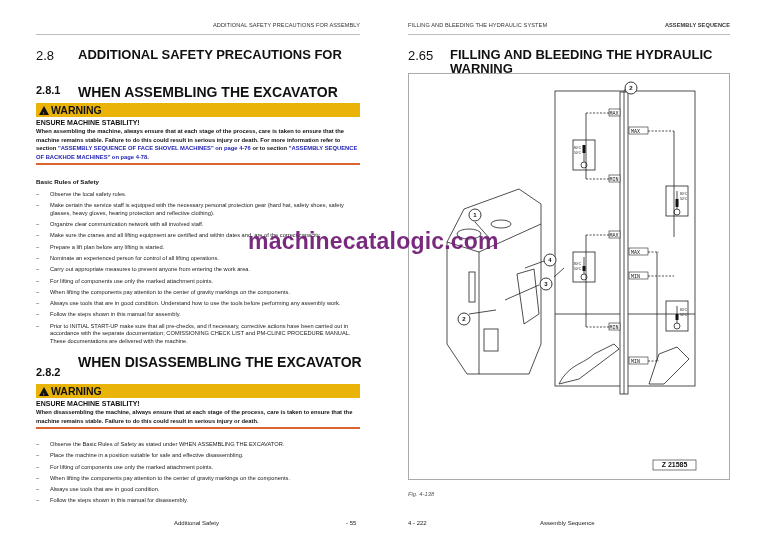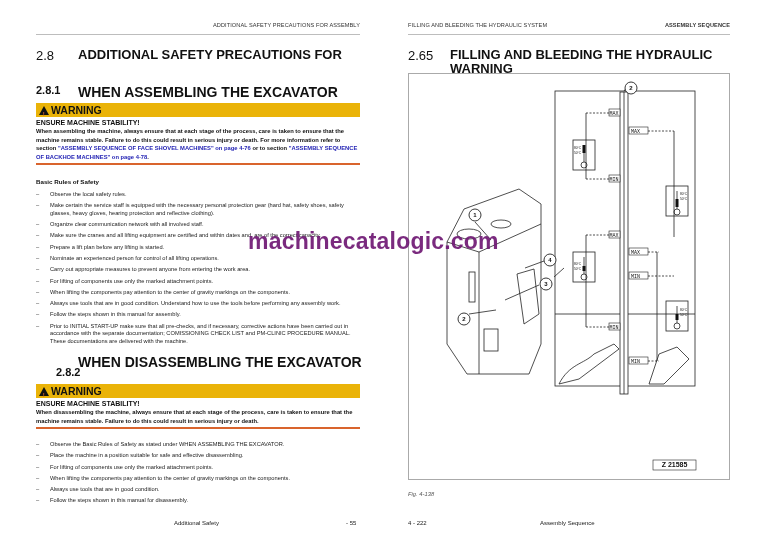--- a/index.html
+++ b/index.html
@@ -66,21 +66,21 @@
     <li>Prepare a lift plan before any lifting is started.</li>
     <li>Nominate an experienced person for control of all lifting operations.</li>
     <li>Carry out appropriate measures to prevent anyone from entering the work area.</li>
     <li>For lifting of components use only the marked attachment points.</li>
     <li>When lifting the components pay attention to the center of gravity markings on the components.</li>
     <li>Always use tools that are in good condition. Understand how to use the tools before performing any assembly work.</li>
     <li>Follow the steps shown in this manual for assembly.</li>
     <li>Prior to INITIAL START-UP make sure that all pre-checks, and if necessary, corrective actions have been carried out in accordance with the separate documentation; COMISSIONING CHECK LIST and PM-CLINIC PROCEDURE MANUAL. These documentations are delivered with the machine.</li>
   </ul>
 
-  <div class="h2num" style="left:36px; top:366px;margin-left:20px;">2.8.2</div>
+  <div class="h2num" style="left:36px; top:366px;">2.8.2</div>
   <div class="h2txt" style="left:78px; top:354px;">WHEN DISASSEMBLING THE EXCAVATOR</div>
 
   <div class="warnbar" style="left:36px; top:384px; width:321px;">
     <span class="tri"></span><span>WARNING</span>
   </div>
   <div class="ensure" style="left:36px; top:400px;">ENSURE MACHINE STABILITY!</div>
   <div class="warntext" style="left:36px; top:408px; width:326px;">When disassembling the machine, always ensure that at each stage of the process, care is taken to ensure that the machine remains stable. Failure to do this could result in serious injury or death.</div>
   <div class="warnend" style="left:36px; top:427px; width:324px;"></div>
 
   <ul class="dash" style="left:36px; top:441px; width:328px;">

